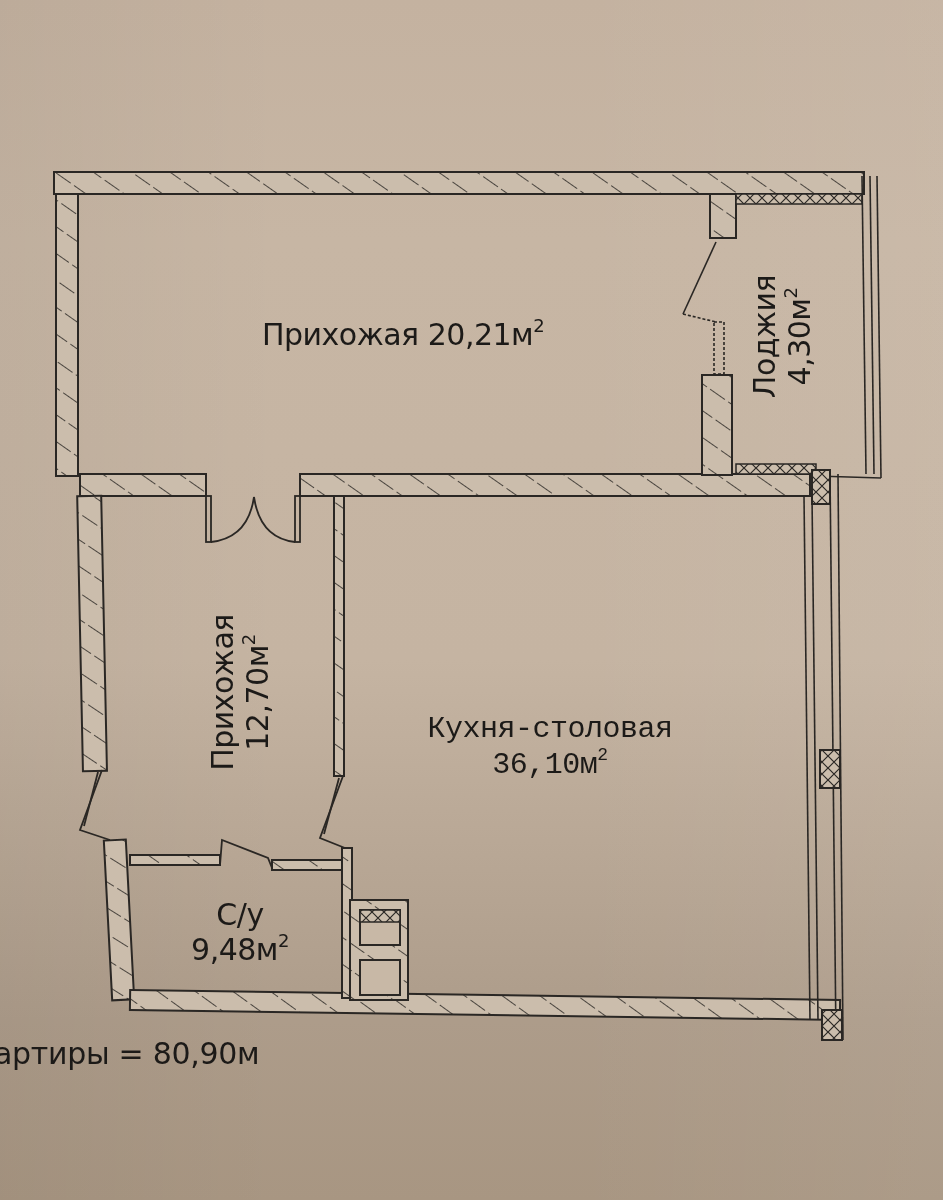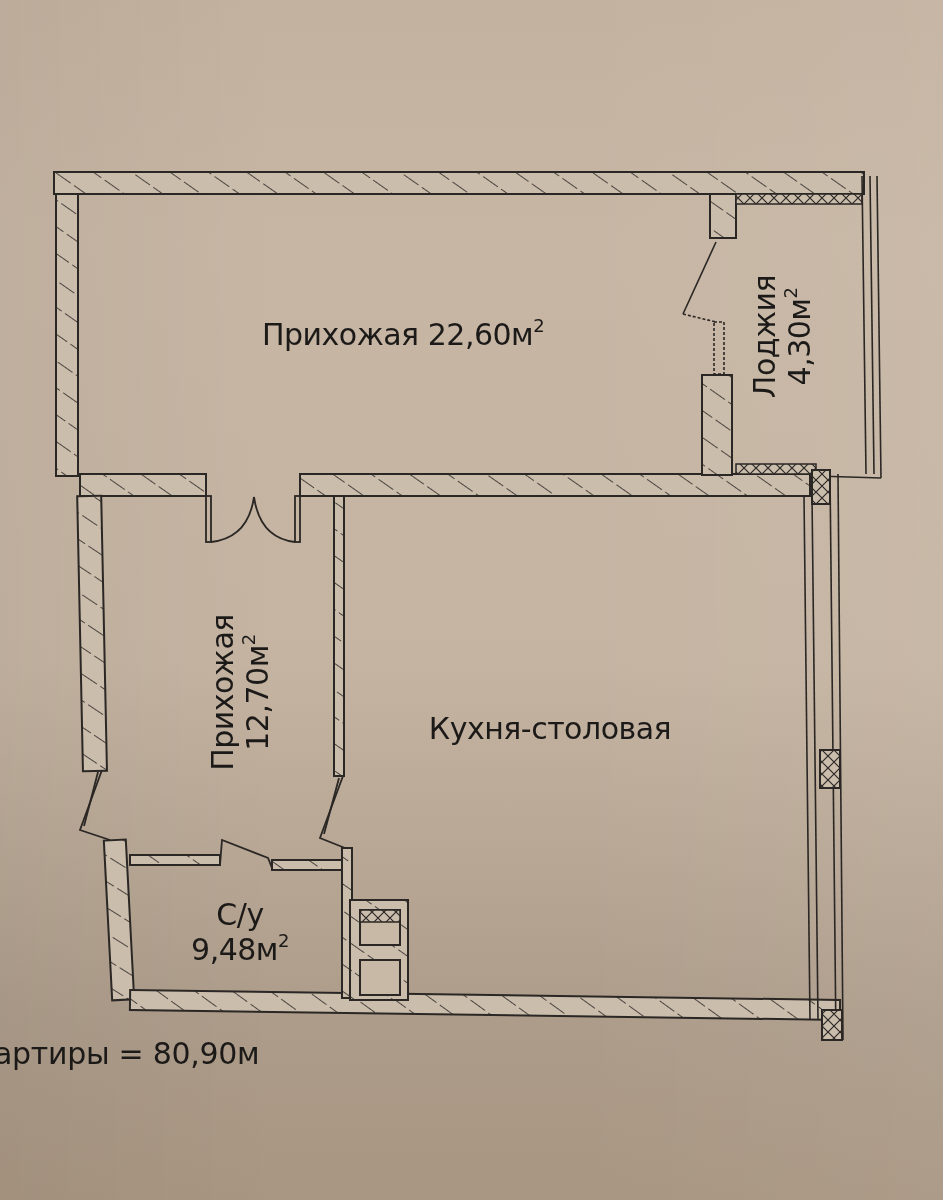--- a/index.html
+++ b/index.html
@@ -114,35 +114,36 @@
     <polyline points="102,770 80,830 110,840"></polyline>
     <polyline points="98,772 84,826"></polyline>
     <polyline points="343,776 320,838 345,848"></polyline>
     <polyline points="339,778 324,834"></polyline>
     <polyline points="220,865 222,840 268,858 272,868"></polyline>
   </g>
 </svg>
 
 <div class="label" style="left:262px; top:318px;">
   <span>Прихожая</span>
-  <span>22,60</span><span>м</span><sup>2</sup>
+  <span>20,21</span><span>м</span><sup>2</sup>
 </div>
 
 <div class="label vert" style="left:712px; top:302px; width:140px;">
   <div>Лоджия</div>
   <div><span>4,30</span><span>м</span><sup>2</sup></div>
 </div>
 
 <div class="label vert" style="left:160px; top:658px; width:160px;">
   <div>Прихожая</div>
   <div><span>12,70</span><span>м</span><sup>2</sup></div>
 </div>
 
-<div class="label" style="left:404px; top:712px; width:292px;">
+<div class="label" style="left:404px; top:712px; width:292px;font-family:Liberation Mono, monospace;">
   <div>Кухня-столовая</div>
+  <div><span>36,10</span><span>м</span><sup>2</sup></div>
 </div>
 
 <div class="label" style="left:175px; top:898px; width:130px;">
   <div>С/у</div>
   <div><span>9,48</span><span>м</span><sup>2</sup></div>
 </div>
 
 <div class="total">артиры = 80,90м</div>
 
 </body></html>

